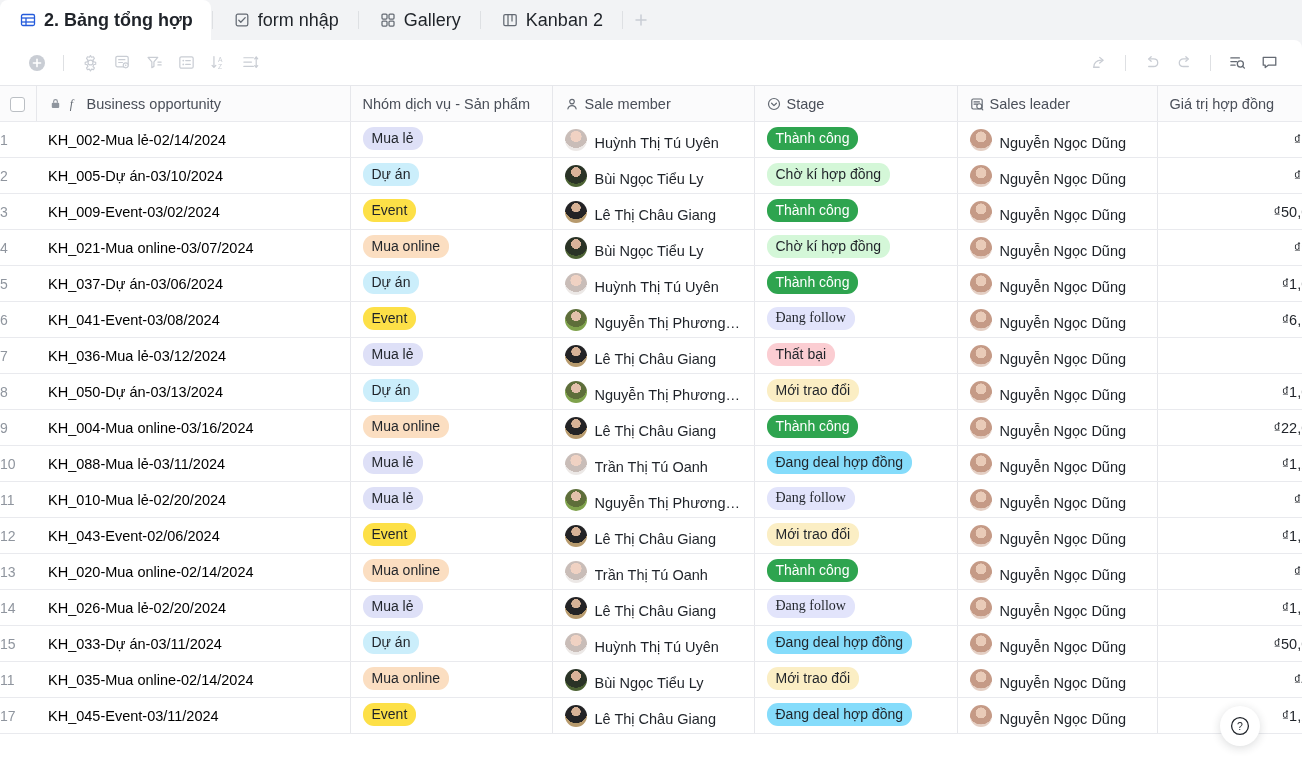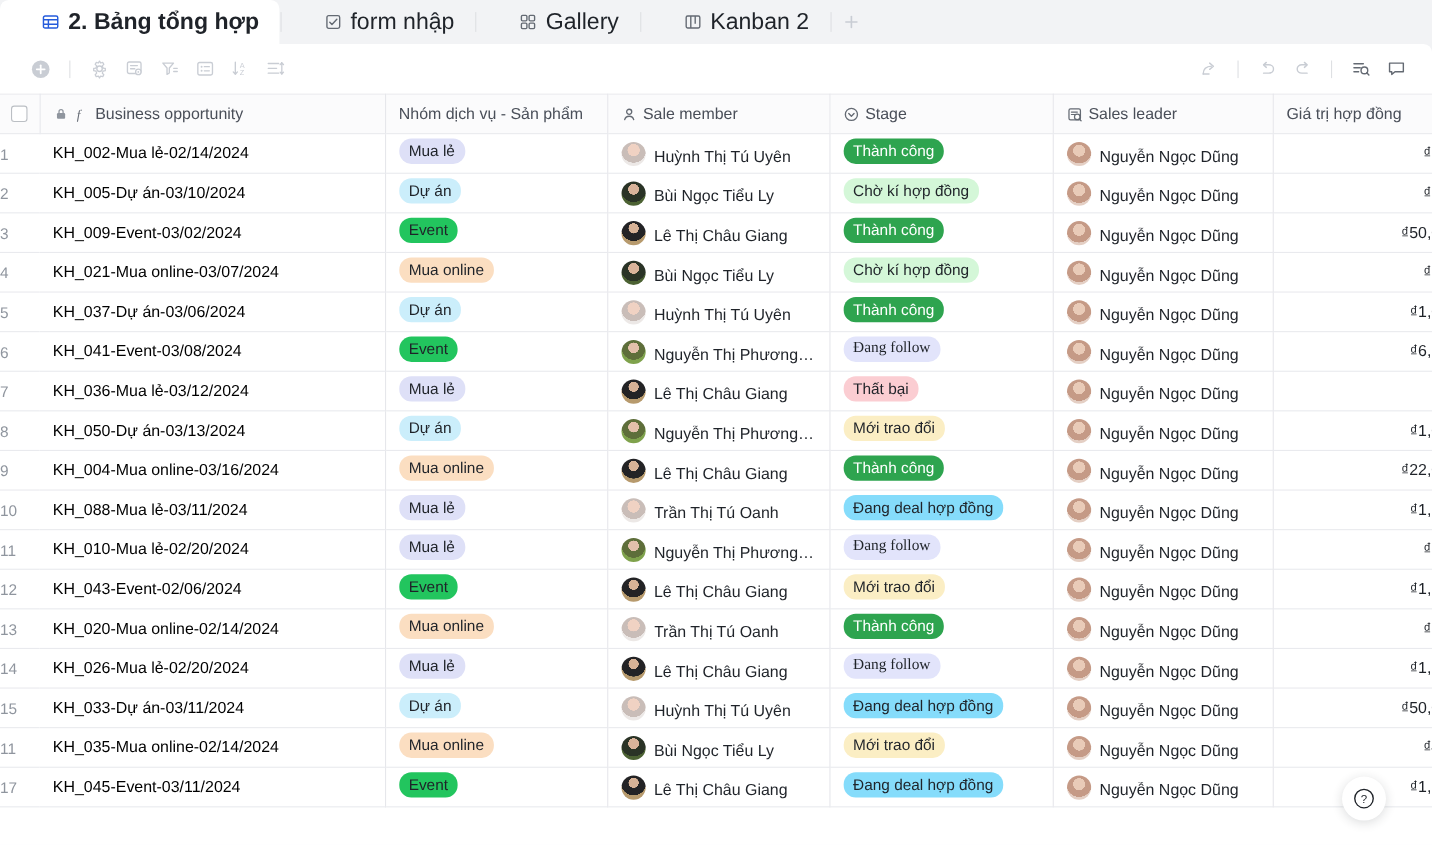--- a/index.html
+++ b/index.html
@@ -19,22 +19,22 @@
     display: flex;
     align-items: flex-end;
     padding-left: 0;
     position: relative;
   }
   .tab {
     height: 40px;
     display: flex;
     align-items: center;
     gap: 8px;
-    padding: 0 18px 0 38px;
-    font-size: 21px;
+    padding: 0 18px 0 20px;
+    font-size: 18px;
     color: #1f2329;
     cursor: pointer;
     white-space: nowrap;
     position: relative;
   }
   .tab.active {
     background: #ffffff;
     border-radius: 8px 8px 0 0;
     font-weight: 600;
     color: #1f2329;
@@ -125,21 +125,21 @@
     padding: 3px 9px 4px;
     border-radius: 11px;
     font-size: 14px;
     line-height: 16px;
     max-width: 100%;
     overflow: hidden;
     text-overflow: ellipsis;
   }
   .chip-mua-le      { background: #dee0f7; color: #1f2329; }
   .chip-du-an       { background: #cbeefb; color: #1f2329; }
-  .chip-event       { background: #22c55e; color: #1f2329; }
+  .chip-event       { background: #fde047; color: #1f2329; }
   .chip-mua-online  { background: #fbdec1; color: #1f2329; }
 
   .chip-thanh-cong  { background: #2ea44f; color: #ffffff; }
   .chip-cho-ki      { background: #d4f7d8; color: #1f2329; }
   .chip-dang-follow { background: #e2e4fb; color: #1f2329; font-family: Liberation Serif, serif; }
   .chip-that-bai    { background: #fbcdd2; color: #1f2329; }
   .chip-moi-trao    { background: #fbeec4; color: #1f2329; }
   .chip-dang-deal   { background: #85dcfb; color: #1f2329; }
 
   .person { display: flex; align-items: flex-end; gap: 8px; min-width: 0; }

